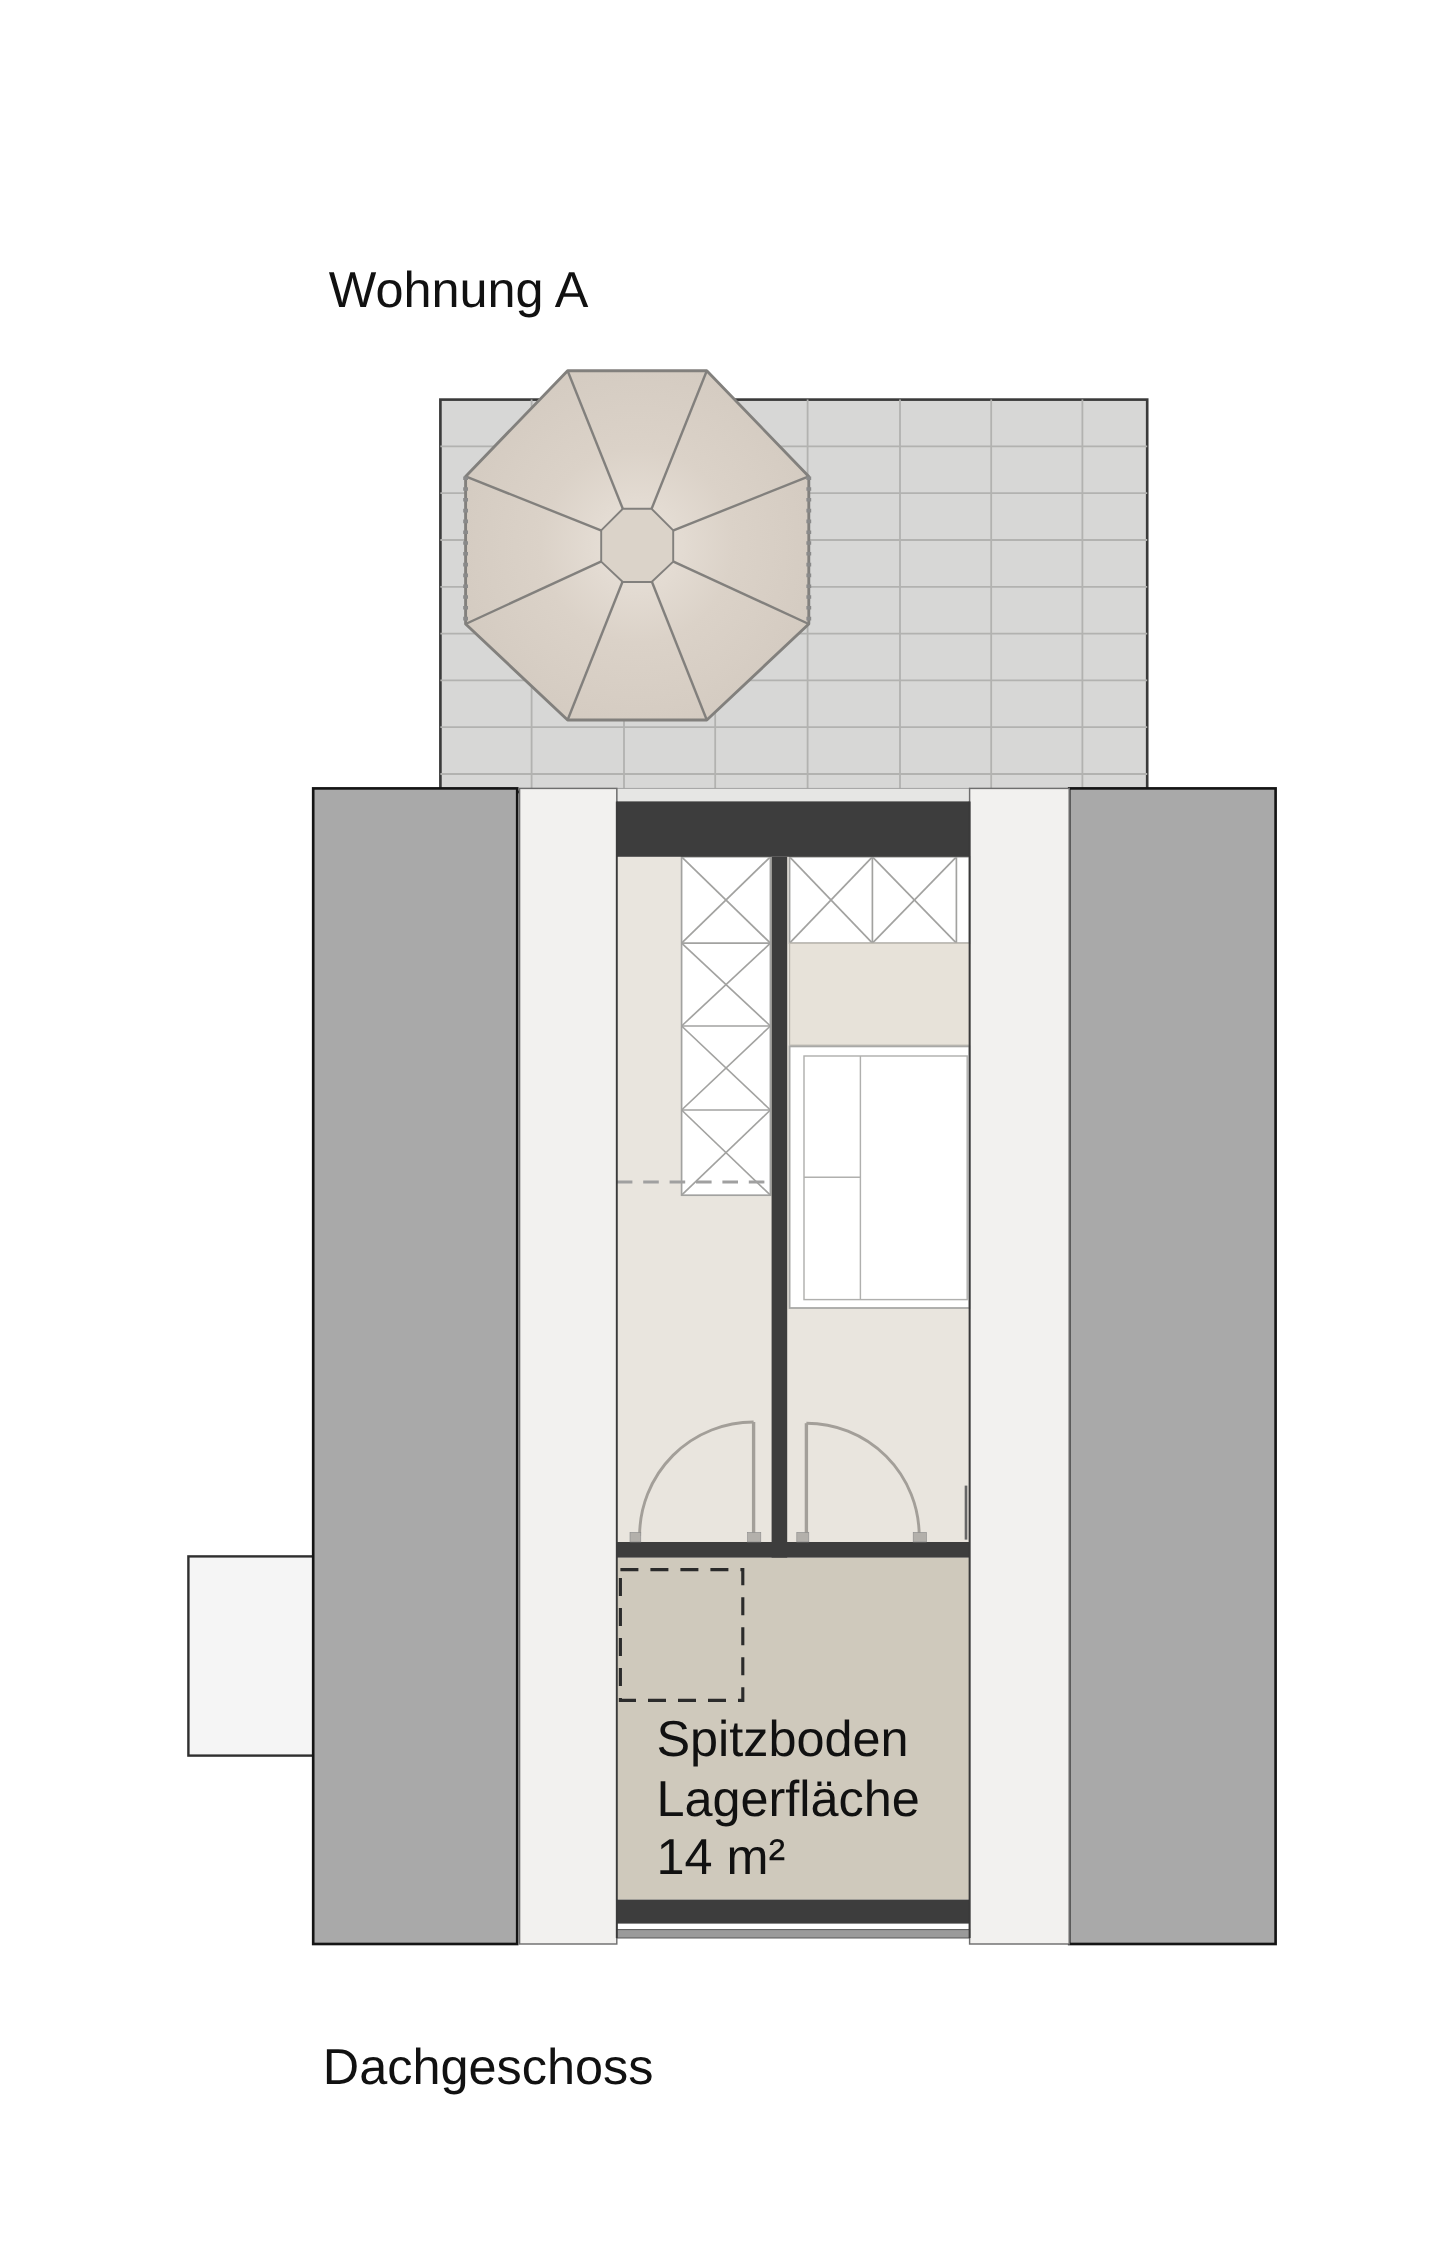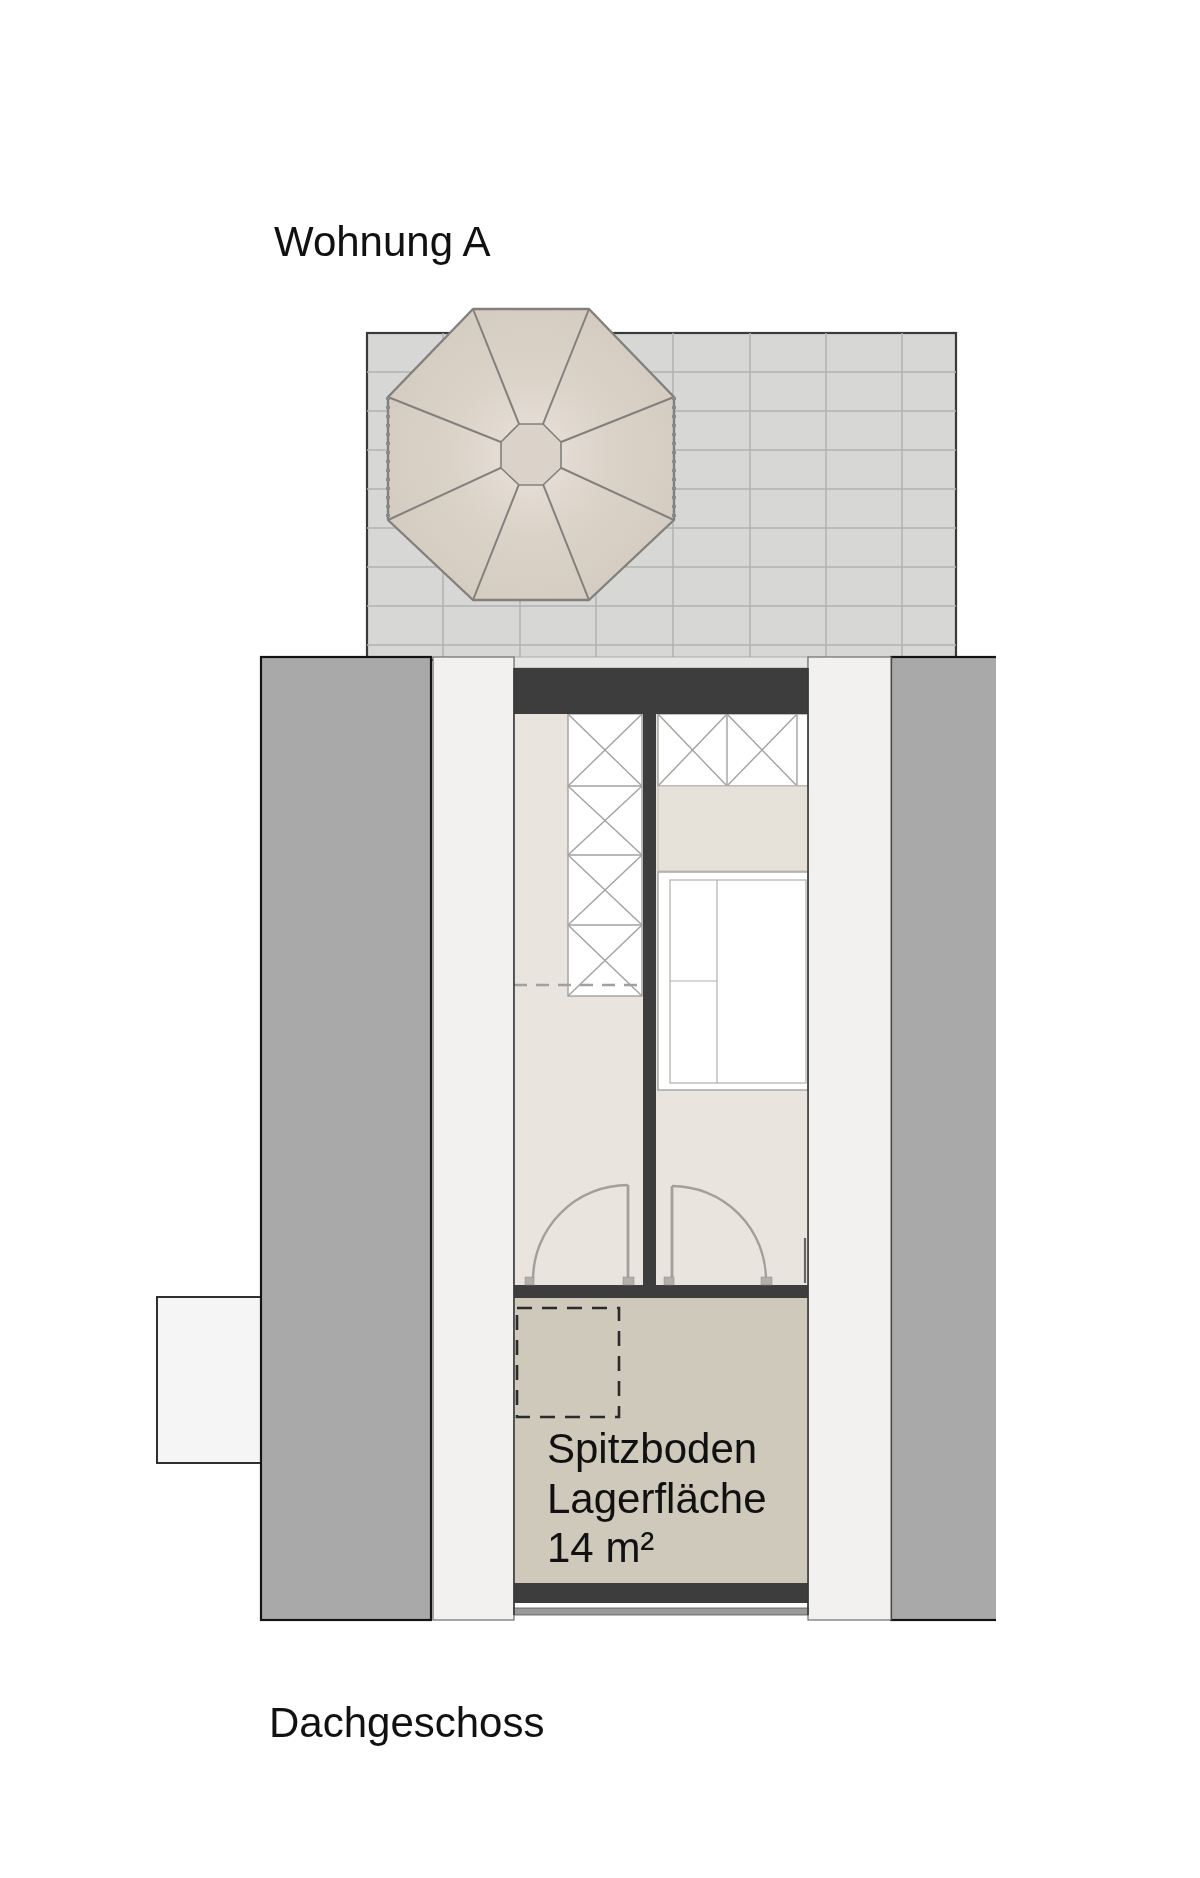--- a/index.html
+++ b/index.html
@@ -2,21 +2,21 @@
 <html><head>
 <meta charset="utf-8">
 <style>
   html, body {
     margin: 0;
     padding: 0;
     background: #ffffff;
   }
   .page {
     position: relative;
-    width: 996px;
+    width: 1200px;
     height: 1878px;
     background: #ffffff;
     overflow: hidden;
     font-family: "Liberation Sans", sans-serif;
   }
   svg text {
     font-family: "Liberation Sans", sans-serif;
     font-size: 42px;
     fill: #111111;
   }

